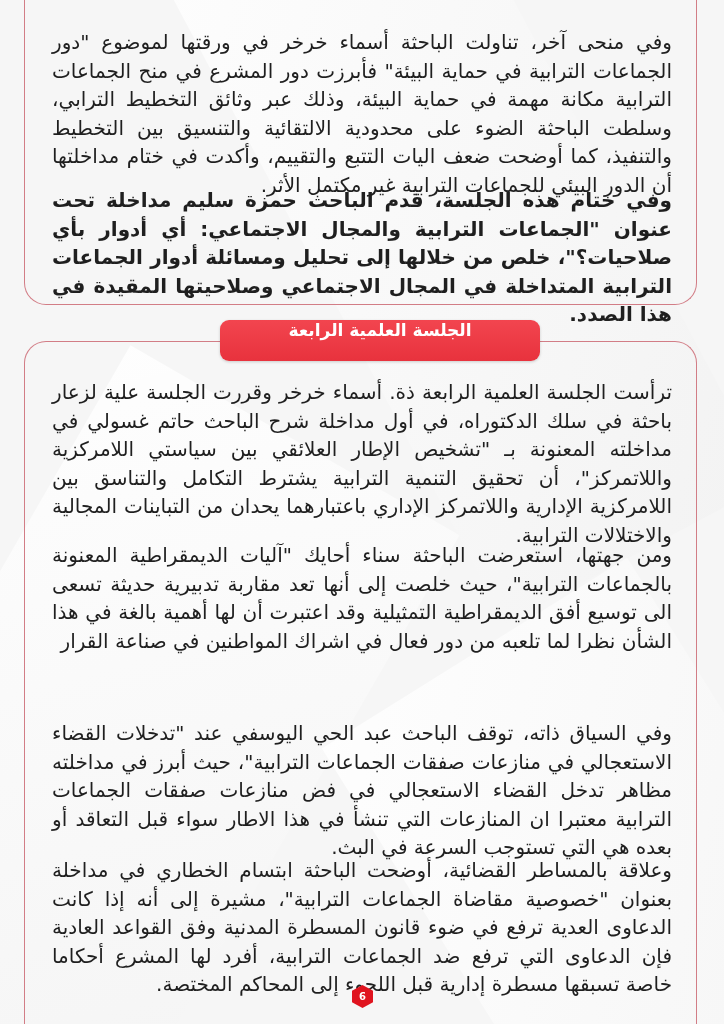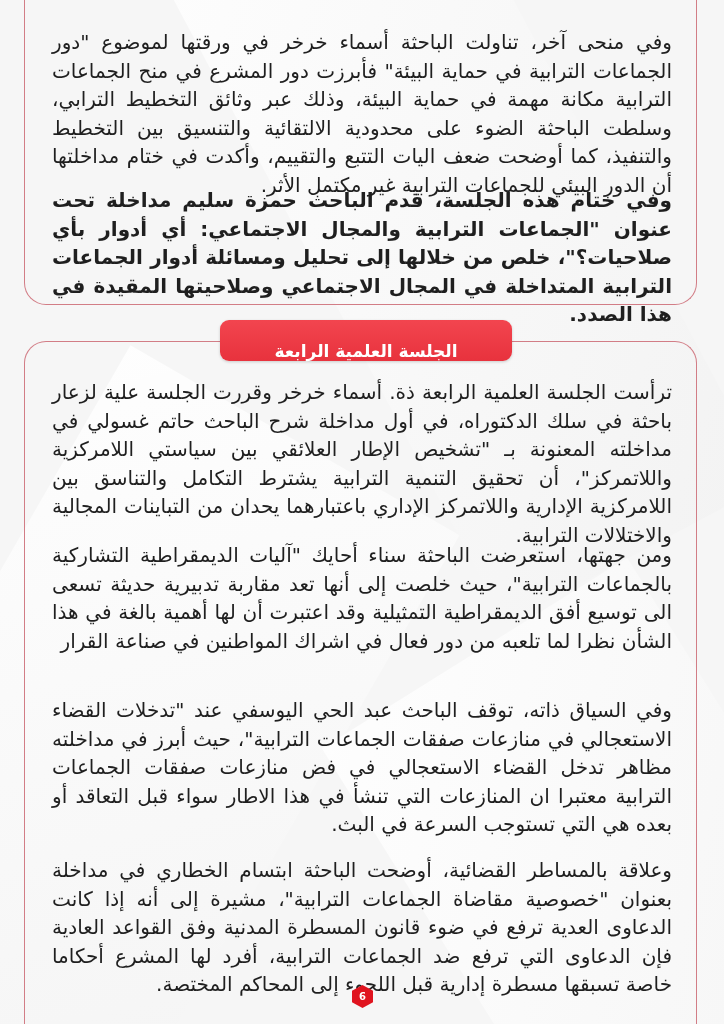--- a/index.html
+++ b/index.html
@@ -47,27 +47,27 @@
       text-align: justify;
       text-align-last: right;
       font-size: 20px;
       line-height: 28.5px;
       color: #1f1f1f;
     }
     .section-pill {
       position: absolute;
       left: 220px;
       top: 320px;
-      width: 292px;
+      width: 320px;
       height: 41px;
       border-radius: 9px;
       background: linear-gradient(180deg, #f2454f 0%, #e8323d 100%);
       box-shadow: 0 1px 3px rgba(0,0,0,0.18);
       z-index: 3;
-      display: flex; align-items: flex-end; justify-content: center;
+      display: flex; align-items: flex-start; justify-content: center;
     }
     .section-pill span {
       color: #ffffff;
       font-weight: bold;
       font-size: 17px;
       direction: rtl;
       letter-spacing: 0.2px;
     }
     .page-number {
       position: absolute;
@@ -101,22 +101,22 @@
 <div class="text-block" style="top:28px;">وفي منحى آخر، تناولت الباحثة أسماء خرخر في ورقتها لموضوع "دور الجماعات الترابية في حماية البيئة" فأبرزت دور المشرع في منح الجماعات الترابية مكانة مهمة في حماية البيئة، وذلك عبر وثائق التخطيط الترابي، وسلطت الباحثة الضوء على محدودية الالتقائية والتنسيق بين التخطيط والتنفيذ، كما أوضحت ضعف اليات التتبع والتقييم، وأكدت في ختام مداخلتها أن الدور البيئي للجماعات الترابية غير مكتمل الأثر.</div>
 <div class="text-block" style="top:186px;font-weight:bold;">وفي ختام هذه الجلسة، قدم الباحث حمزة سليم مداخلة تحت عنوان "الجماعات الترابية والمجال الاجتماعي: أي أدوار بأي صلاحيات؟"، خلص من خلالها إلى تحليل ومسائلة أدوار الجماعات الترابية المتداخلة في المجال الاجتماعي وصلاحيتها المقيدة في هذا الصدد.</div>
 
 <div class="frame frame-bottom"></div>
 
 <div class="section-pill">
   <span>الجلسة العلمية  الرابعة</span>
 </div>
 
 <div class="text-block" style="top:378px;">ترأست الجلسة العلمية الرابعة ذة. أسماء خرخر وقررت الجلسة علية لزعار باحثة في سلك الدكتوراه، في أول مداخلة شرح الباحث حاتم غسولي في مداخلته المعنونة بـ "تشخيص الإطار العلائقي بين سياستي اللامركزية واللاتمركز"، أن تحقيق التنمية الترابية يشترط التكامل والتناسق بين اللامركزية الإدارية واللاتمركز الإداري باعتبارهما يحدان من التباينات المجالية والاختلالات الترابية.</div>
-<div class="text-block" style="top:541px;">ومن جهتها، استعرضت الباحثة سناء أحايك "آليات الديمقراطية التشاركية بالجماعات الترابية"، حيث خلصت إلى أنها تعد مقاربة تدبيرية حديثة تسعى الى توسيع أفق الديمقراطية التمثيلية وقد اعتبرت أن لها أهمية بالغة في هذا الشأن نظرا لما تلعبه من دور فعال في اشراك المواطنين في صناعة القرار</div>
-<div class="text-block" style="top:696px;">وفي السياق ذاته، توقف الباحث عبد الحي اليوسفي عند "تدخلات القضاء الاستعجالي في منازعات صفقات الجماعات الترابية"، حيث أبرز في مداخلته مظاهر تدخل القضاء الاستعجالي في فض منازعات صفقات الجماعات الترابية معتبرا ان المنازعات التي تنشأ في هذا الاطار سواء قبل التعاقد أو بعده هي التي تستوجب السرعة في البث.</div>
+<div class="text-block" style="top:541px;">ومن جهتها، استعرضت الباحثة سناء أحايك "آليات الديمقراطية المعنونة بالجماعات الترابية"، حيث خلصت إلى أنها تعد مقاربة تدبيرية حديثة تسعى الى توسيع أفق الديمقراطية التمثيلية وقد اعتبرت أن لها أهمية بالغة في هذا الشأن نظرا لما تلعبه من دور فعال في اشراك المواطنين في صناعة القرار</div>
+<div class="text-block" style="top:719px;">وفي السياق ذاته، توقف الباحث عبد الحي اليوسفي عند "تدخلات القضاء الاستعجالي في منازعات صفقات الجماعات الترابية"، حيث أبرز في مداخلته مظاهر تدخل القضاء الاستعجالي في فض منازعات صفقات الجماعات الترابية معتبرا ان المنازعات التي تنشأ في هذا الاطار سواء قبل التعاقد أو بعده هي التي تستوجب السرعة في البث.</div>
 <div class="text-block" style="top:856px;">وعلاقة بالمساطر القضائية، أوضحت الباحثة ابتسام الخطاري في مداخلة بعنوان "خصوصية مقاضاة الجماعات الترابية"، مشيرة إلى أنه إذا كانت الدعاوى العدية ترفع في ضوء قانون المسطرة المدنية وفق القواعد العادية فإن الدعاوى التي ترفع ضد الجماعات الترابية، أفرد لها المشرع أحكاما خاصة تسبقها مسطرة إدارية قبل اللجوء إلى المحاكم المختصة.</div>
 
 <div class="page-number">
   <svg viewBox="0 0 21 23" width="21" height="23">
     <polygon points="10.5,0 21,5.75 21,17.25 10.5,23 0,17.25 0,5.75" fill="#e0141f"></polygon>
   </svg>
   <span>6</span>
 </div>
 
 </body></html>

